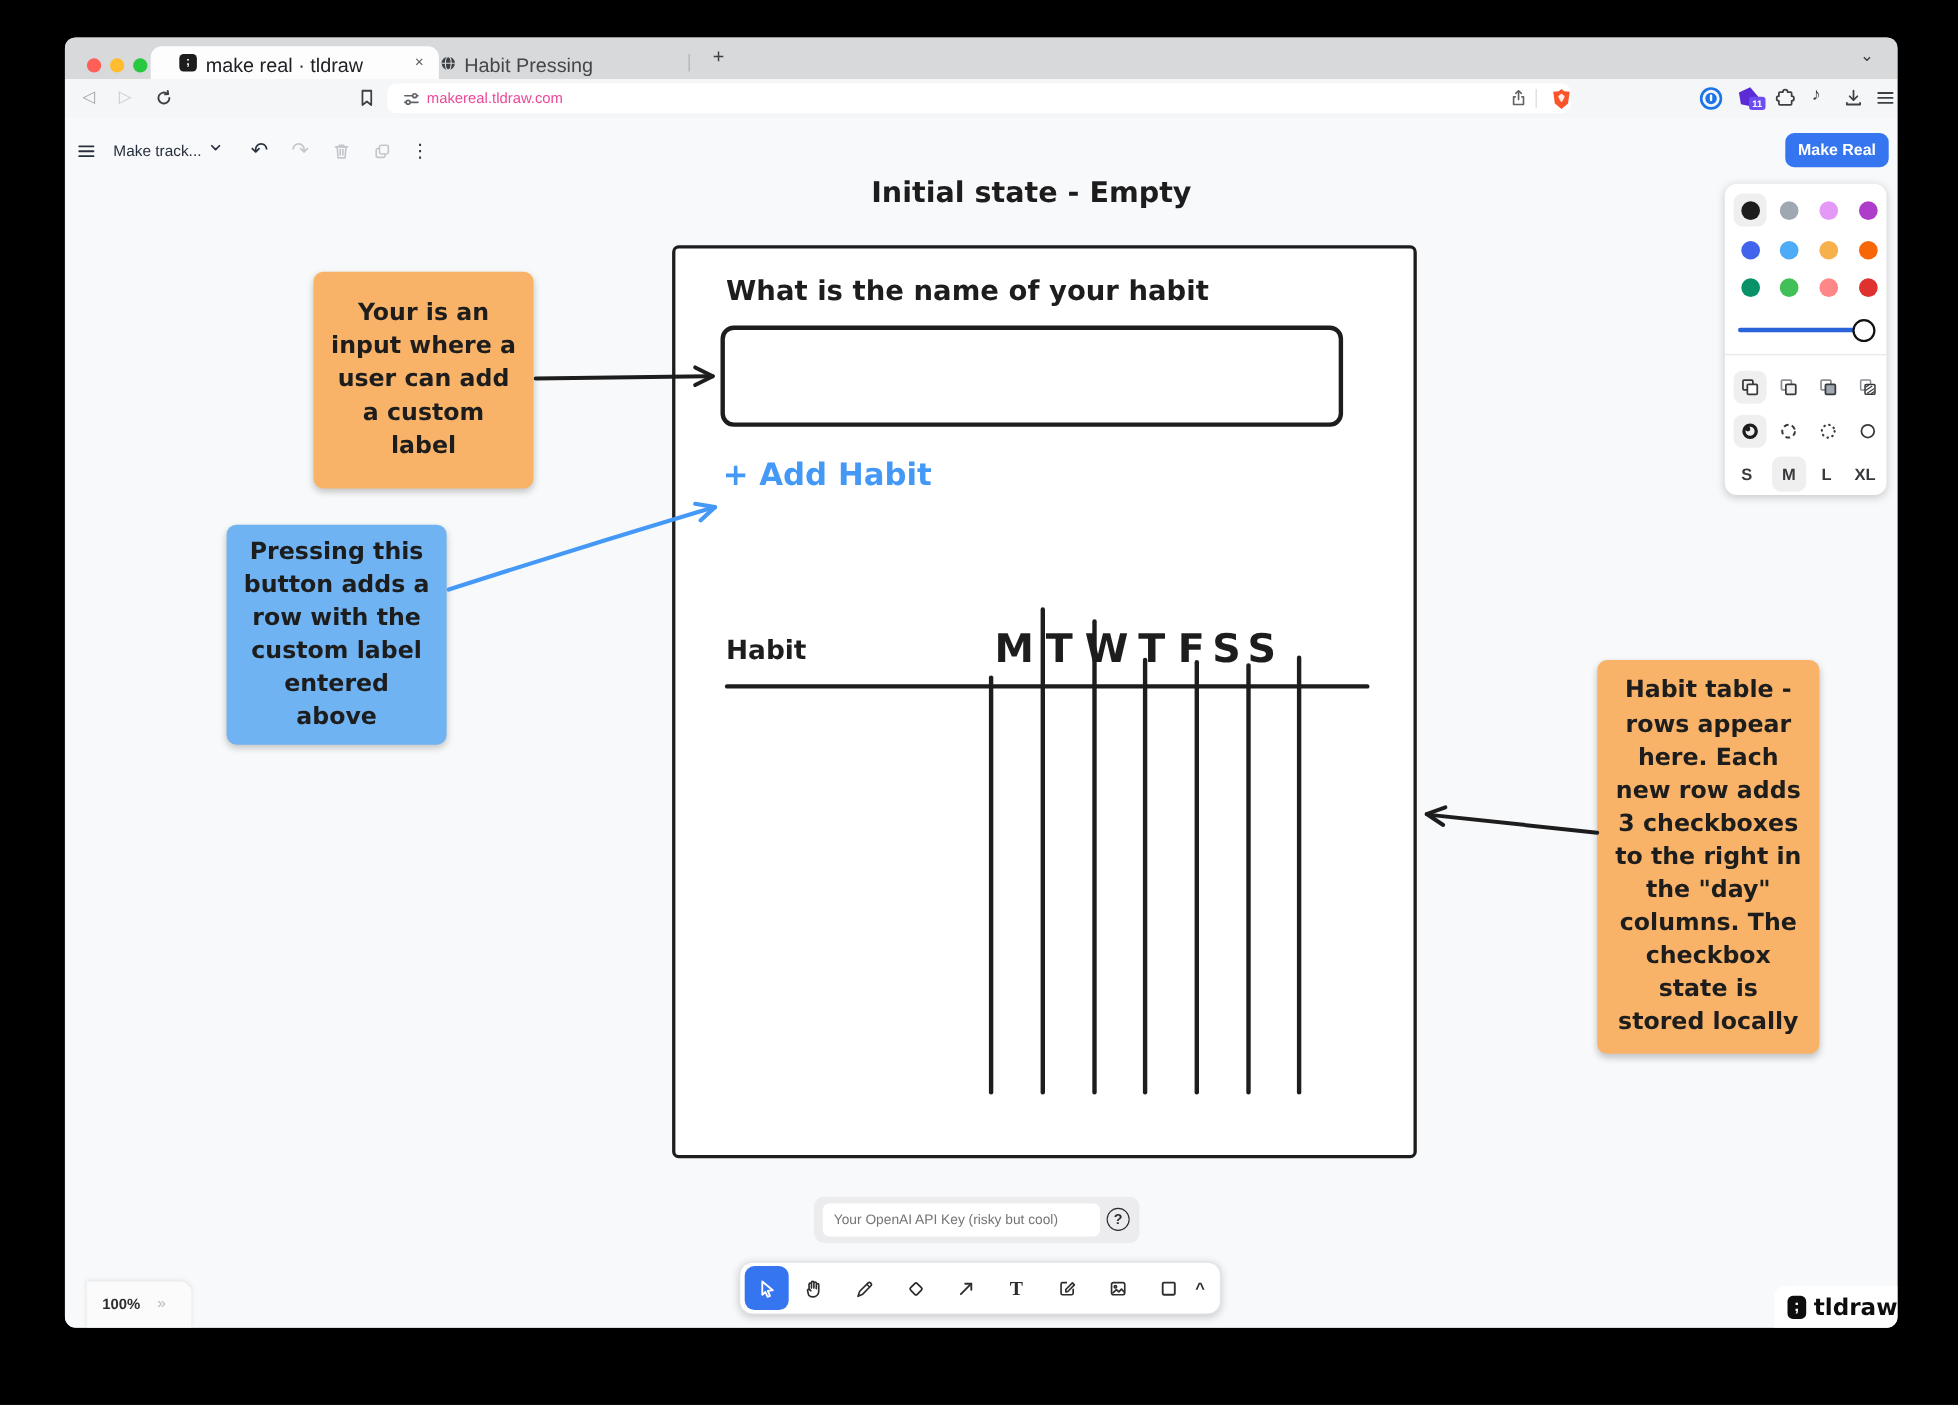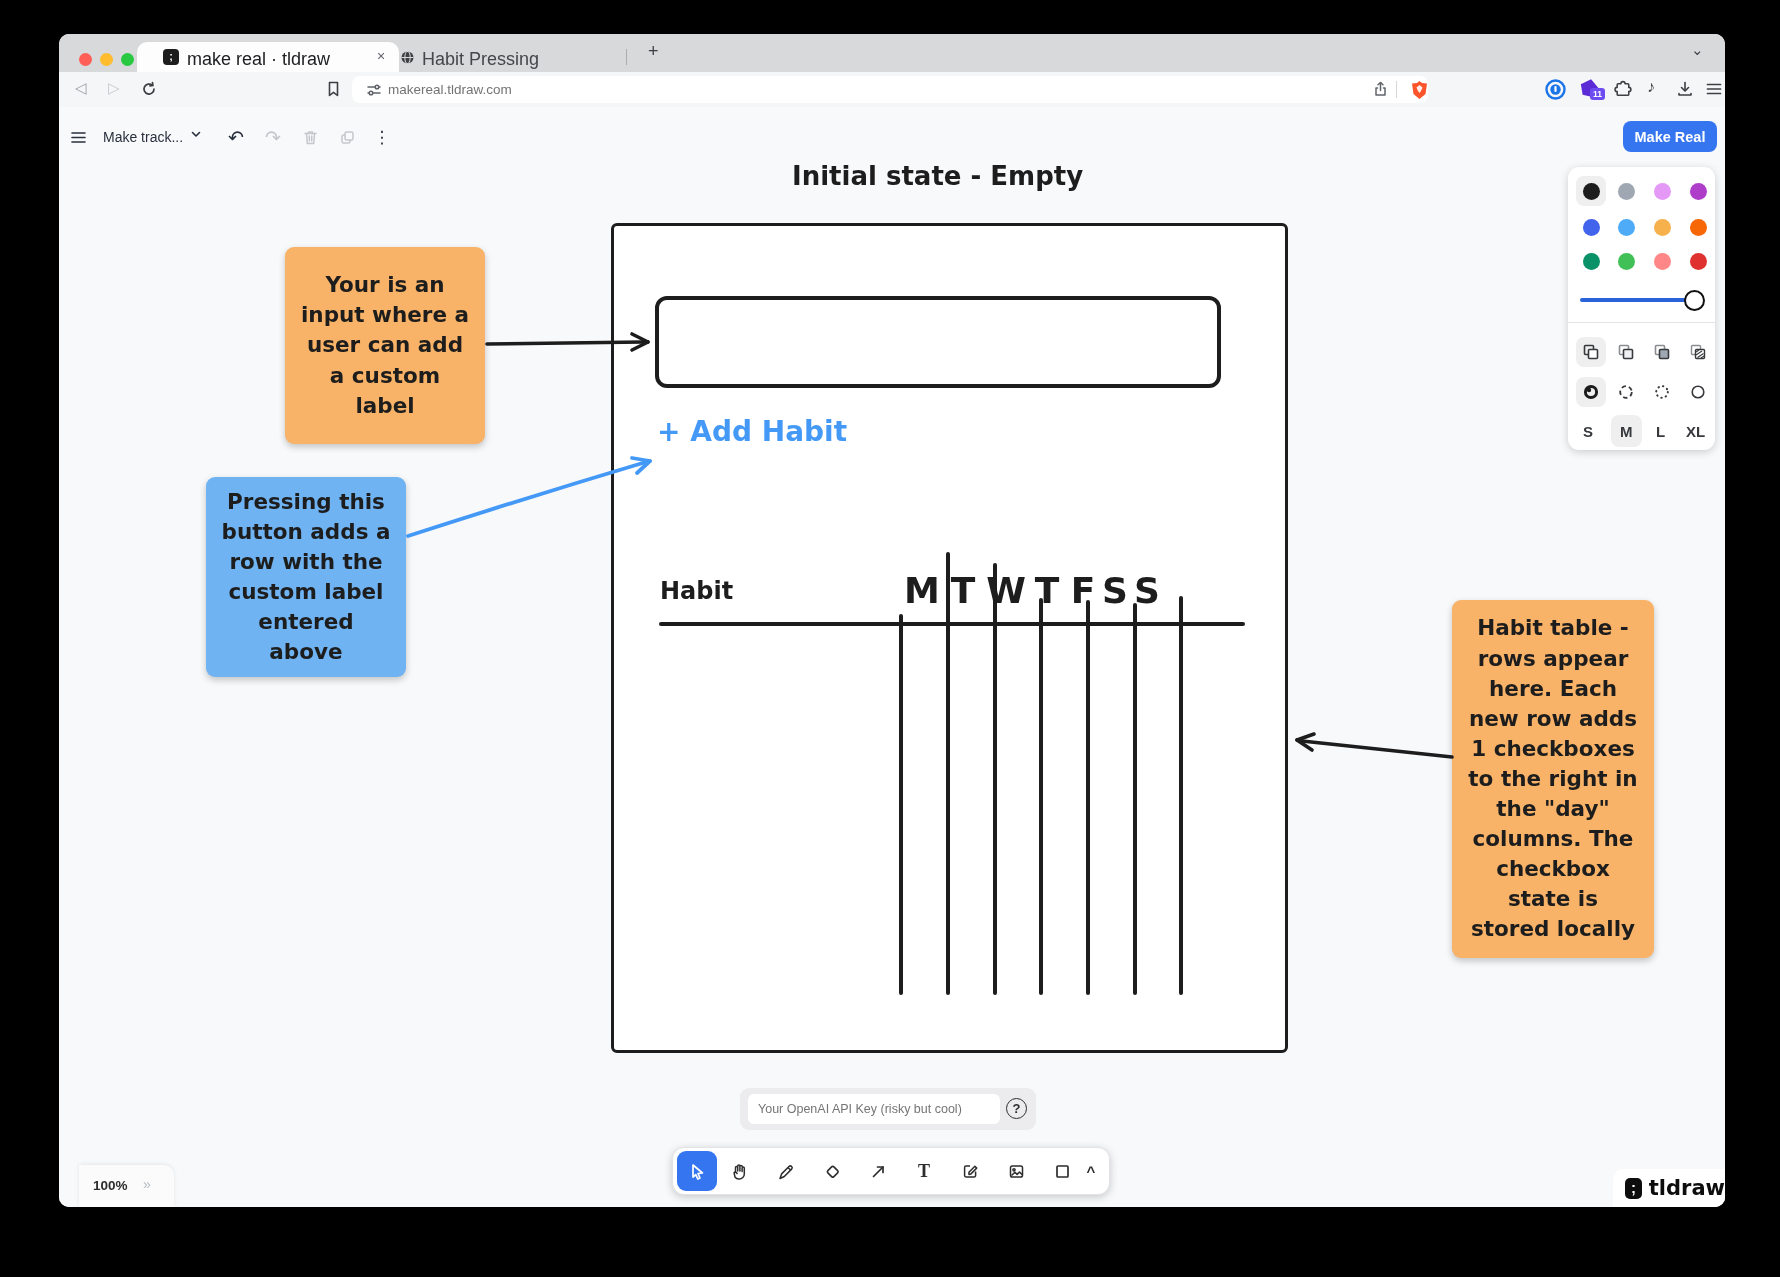--- a/index.html
+++ b/index.html
@@ -11,21 +11,21 @@
   .light{position:absolute;top:19px;width:13px;height:13px;border-radius:50%;}
   .tab-active{position:absolute;left:78px;top:8px;width:262px;height:30px;background:#fdfdfd;border-radius:10px 10px 0 0;}
   .tab-title{font-size:18px;color:#202124;}
   .tab2{position:absolute;left:331px;top:8px;width:300px;height:30px;}
   .tabdiv{position:absolute;left:567px;top:15px;width:1px;height:16px;background:#abadaf;}
   .favicon{position:absolute;left:26px;top:7px;width:16px;height:16px;background:#1d1d1d;border-radius:4px;color:#fff;font-weight:bold;font-size:11px;line-height:15px;text-align:center;}
   
   #urlbar{position:relative;height:35px;background:#f5f6f7;flex:none;}
   .navic{position:absolute;top:7px;color:#9aa0a6;font-size:15px;}
   .urlpill{position:absolute;left:293px;top:4px;width:1076px;height:27px;background:#fff;border-radius:8px;}
-  .urltext{position:absolute;left:36px;top:6px;font-size:13.5px;color:#737373;}
+  .urltext{position:absolute;left:36px;top:6px;font-size:13.5px;color:#ec4899;}
   .extbadge{position:absolute;left:12px;top:10px;min-width:13px;height:12px;background:#6d4df2;color:#fff;font-size:8.5px;font-weight:bold;text-align:center;line-height:12px;border-radius:3px;padding:0 1px;}
   
   #app{position:relative;flex:1;background:#f8f9fb;}
   .hand{font-family:"DejaVu Sans",sans-serif;font-weight:700;color:#1d1d1d;}
   .topbar-ic{position:absolute;top:19px;width:22px;height:22px;display:flex;align-items:center;justify-content:center;color:#29303d;}
   .disabled{color:#c3c7cc !important;}
   .makereal{position:absolute;left:1564px;top:14px;width:94px;height:31px;background:#3575f0;color:#fff;border:none;border-radius:8px;font-size:14.5px;font-weight:bold;font-family:"Liberation Sans",sans-serif;}
   
   #stylepanel{position:absolute;left:1509px;top:60px;width:147px;height:283px;background:#fff;border-radius:11px;box-shadow:0 2px 8px rgba(0,0,0,.18);}
   .swatch{position:absolute;width:17px;height:17px;border-radius:50%;}
@@ -270,20 +270,21 @@
       <div class="selbg" style="left:43px;top:248px;width:31px;height:32px;"></div>
       <span class="sizelbl" style="left:15px;top:256px;">S</span>
       <span class="sizelbl" style="left:52px;top:256px;">M</span>
       <span class="sizelbl" style="left:88px;top:256px;">L</span>
       <span class="sizelbl" style="left:118px;top:256px;">XL</span>
     </div>
 
     <div class="abs hand" style="left:733px;top:54px;font-size:26px;">Initial state - Empty</div>
 
     <div class="frame"></div>
+    <div class="abs hand" style="left:601px;top:143px;font-size:25px;">What is the name of your habit</div>
     <div class="inputbox"></div>
     <div class="abs hand" style="left:598px;top:308px;font-size:28px;color:#4499f7;">+ Add Habit</div>
 
     <div class="abs hand" style="left:601px;top:470px;font-size:24px;">Habit</div>
     <div class="hline" style="left:600px;top:515px;width:586px;"></div>
     <div class="vline" style="left:840px;top:507px;height:381px;"></div>
     <div class="vline" style="left:887px;top:445px;height:443px;"></div>
     <div class="vline" style="left:934px;top:456px;height:432px;"></div>
     <div class="vline" style="left:980px;top:491px;height:397px;"></div>
     <div class="vline" style="left:1027px;top:493px;height:395px;"></div>
@@ -298,21 +299,21 @@
     <span class="daylet hand" style="left:1056px;">S</span>
     <span class="daylet hand" style="left:1088px;">S</span>
 
     <div class="note" style="left: 226px; top: 140px; width: 200px; height: 197px; background: rgb(248, 179, 104);">
       <span class="note-text">Your is an input where a user can add a custom label</span>
     </div>
     <div class="note" style="left: 147px; top: 370px; width: 200px; height: 200px; background: rgb(111, 179, 242);">
       <span class="note-text">Pressing this button adds a row with the custom label entered above</span>
     </div>
     <div class="note" style="left: 1393px; top: 493px; width: 202px; height: 358px; background: rgb(248, 179, 104);">
-      <span class="note-text">Habit table - rows appear here. Each new row adds 1 checkboxes to the right in the "day" columns. The checkbox state is stored locally</span>
+      <span class="note-text">Habit table - rows appear here. Each new row adds 3 checkboxes to the right in the "day" columns. The checkbox state is stored locally</span>
     </div>
 
     <svg class="abs" style="left:0;top:0;" width="1666" height="1100" viewBox="0 0 1666 1100">
       <g stroke="#1d1d1d" stroke-width="3.6" stroke-linecap="round" fill="none">
         <path d="M428 237 L584 235"></path>
         <path d="M589 235 L573 227"></path>
         <path d="M589 235 L573 243"></path>
       </g>
       <g stroke="#4499f7" stroke-width="3.8" stroke-linecap="round" fill="none">
         <path d="M349 429 Q 470 390 587 355"></path>

